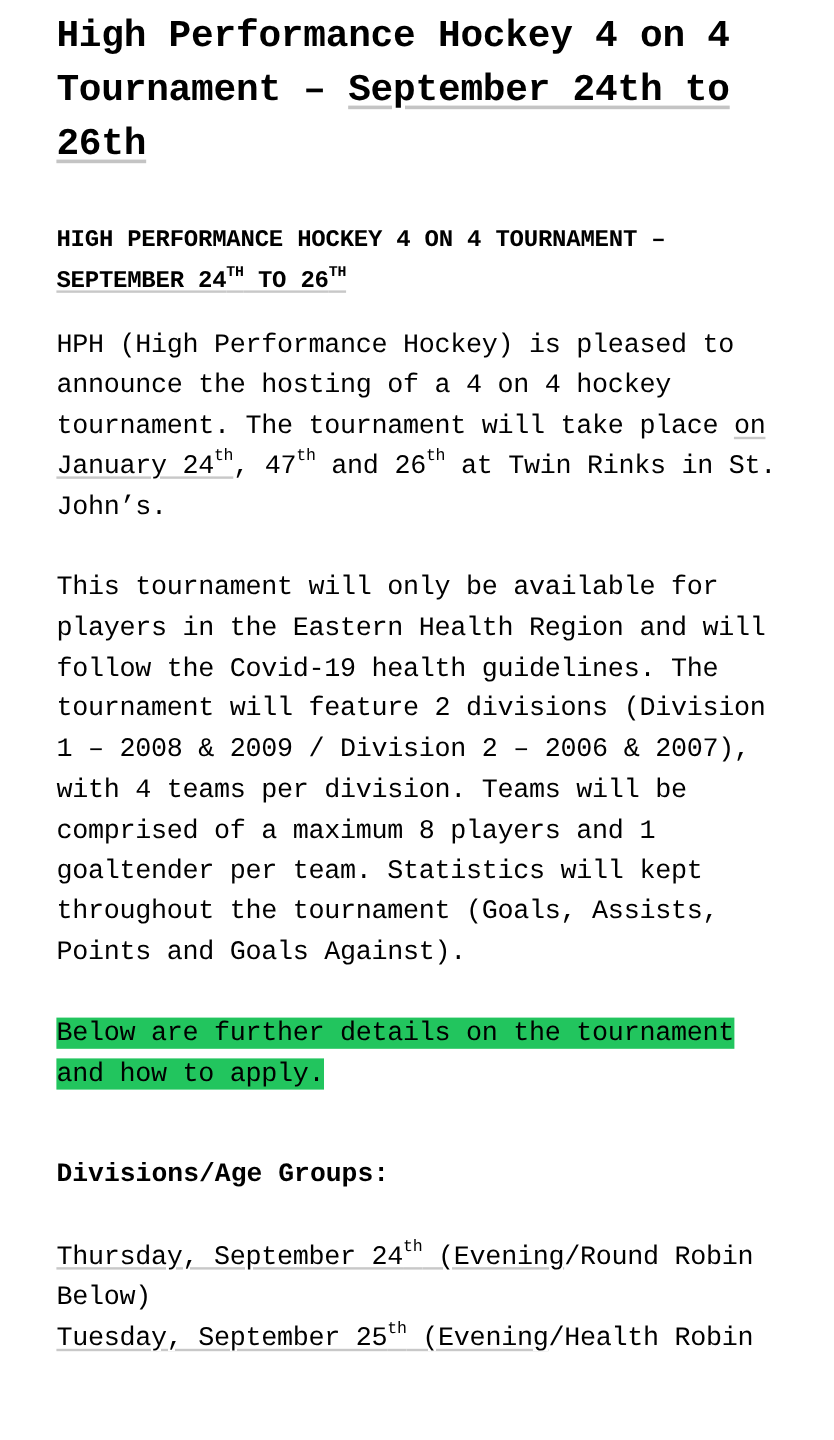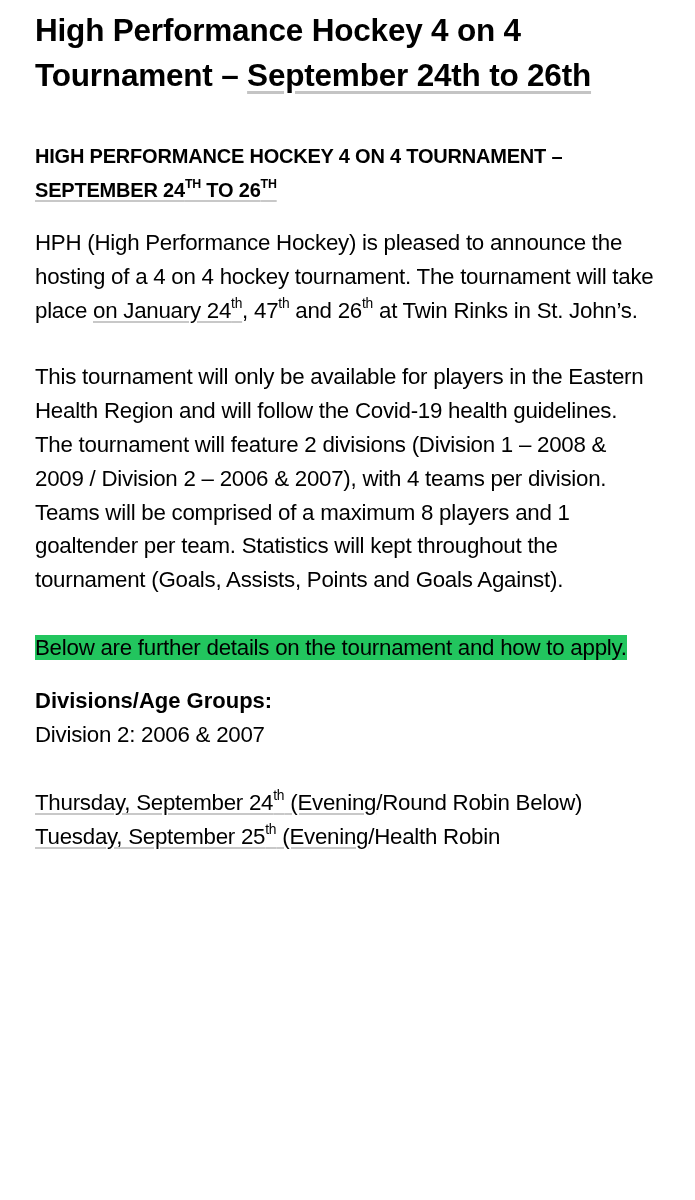--- a/index.html
+++ b/index.html
@@ -8,21 +8,22 @@
       background: #ffffff;
     }
     body {
       width: 695px;
       height: 1200px;
       overflow: hidden;
       color: #000000;
       font-family: "Liberation Sans", sans-serif;
     }
     .page {
-      padding: 0 40px 0 35px;
+      padding: 0 40px 0 47px;
+      font-family: Liberation Mono, monospace;
     }
     .title {
       font-weight: bold;
       font-size: 31.5px;
       line-height: 45px;
       margin: 8px 0 0 0;
       letter-spacing: -0.2px;
     }
     .title .link {
       text-decoration: underline;
@@ -60,21 +61,21 @@
     .p3 { margin-top: 34px; }
     .highlight {
       background: #22c55e;
     }
     .section-label {
       font-weight: bold;
       font-size: 22px;
       line-height: 34px;
       margin: 0;
     }
-    .sec1 { margin-top: 19px; }
+    .sec1 { margin-top: 49px; }
     .sec2 { margin-top: 34px; }
     .line {
       font-size: 22.3px;
       line-height: 34px;
       margin: 0;
       letter-spacing: -0.25px;
     }
   </style>
 </head>
 <body>
@@ -86,21 +87,20 @@
   <h2 class="subhead"><span>HIGH PERFORMANCE HOCKEY 4 ON 4 TOURNAMENT – </span><span class="u"><span>SEPTEMBER 24</span><sup>TH</sup></span><span class="u"><span> TO 26</span><sup>TH</sup></span></h2>
 
   <p class="para p1"><span>HPH (High Performance Hockey) is pleased to announce the hosting of a 4 on 4 hockey tournament. The tournament will take place </span><span class="u"><span>on January 24</span><sup>th</sup></span><span>, 47</span><sup>th</sup><span> and 26</span><sup>th</sup><span> at Twin Rinks in St. John’s.</span></p>
 
   <p class="para p2">This tournament will only be available for players in the Eastern Health Region and will follow the Covid-19 health guidelines. The tournament will feature 2 divisions (Division 1 – 2008 &amp; 2009 / Division 2 – 2006 &amp; 2007), with 4 teams per division. Teams will be comprised of a maximum 8 players and 1 goaltender per team. Statistics will kept throughout the tournament (Goals, Assists, Points and Goals Against).</p>
 
   <p class="para p3"><span class="highlight">Below are further details on the tournament and how to apply.</span></p>
 
   <div class="sec1">
     <p class="section-label">Divisions/Age Groups:</p>
-    <p class="line">Division 2: 2006 &amp; 2007</p>
   </div>
 
   <div class="sec2">
     <p class="line"><span class="u"><span>Thursday, September 24</span><sup>th</sup><span> (Evening</span></span><span>/Round Robin Below)</span></p>
     <p class="line"><span class="u"><span>Tuesday, September 25</span><sup>th</sup><span> (Evening</span></span><span>/Health Robin</span></p>
   </div>
 
 </div>
 
 </body></html>

